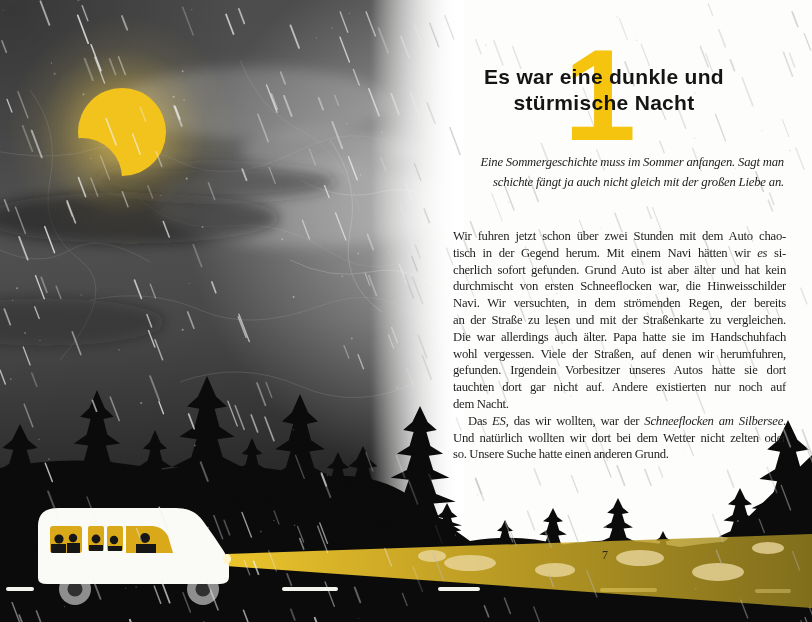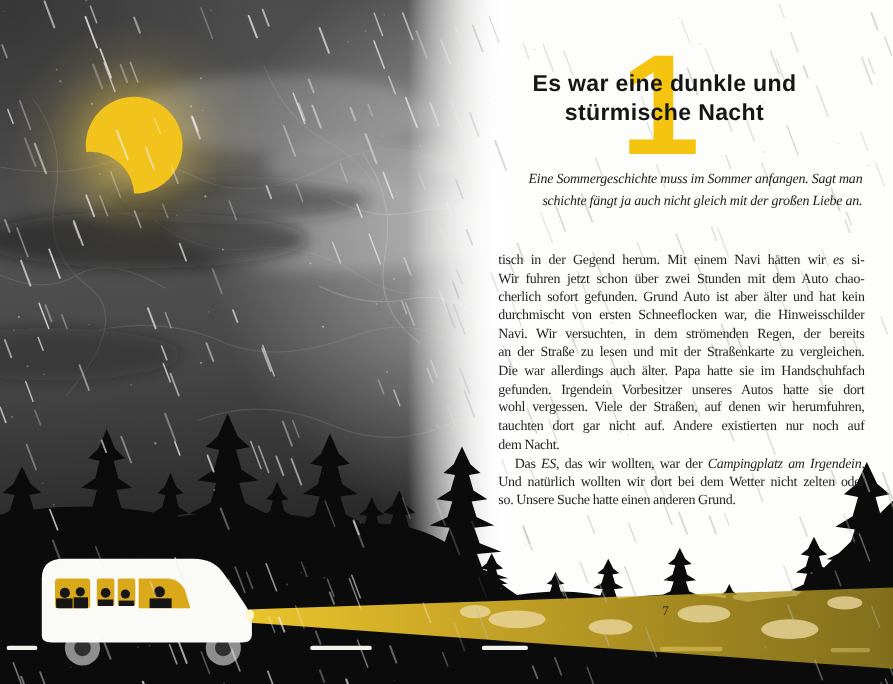--- a/index.html
+++ b/index.html
@@ -597,30 +597,30 @@
     <div class="chapter-one" style="color:#f5c40f;">1</div>
     <div class="title">
       <div>Es war eine dunkle und</div>
       <div>stürmische Nacht</div>
     </div>
     <div class="intro">
       <div>Eine Sommergeschichte muss im Sommer anfangen. Sagt man</div>
       <div>schichte fängt ja auch nicht gleich mit der großen Liebe an.</div>
     </div>
     <div class="bodytext">
+      <div class="bline"><span>Wir fuhren jetzt schon über zwei Stunden mit dem Auto chao-</span></div>
       <div class="bline"><span>tisch in der Gegend herum. Mit einem Navi hätten wir </span><span class="it">es</span><span> si-</span></div>
-      <div class="bline"><span>Wir fuhren jetzt schon über zwei Stunden mit dem Auto chao-</span></div>
       <div class="bline"><span>cherlich sofort gefunden. Grund Auto ist aber älter und hat kein</span></div>
       <div class="bline"><span>durchmischt von ersten Schneeflocken war, die Hinweisschilder</span></div>
       <div class="bline"><span>Navi. Wir versuchten, in dem strömenden Regen, der bereits</span></div>
       <div class="bline"><span>an der Straße zu lesen und mit der Straßenkarte zu vergleichen.</span></div>
       <div class="bline"><span>Die war allerdings auch älter. Papa hatte sie im Handschuhfach</span></div>
+      <div class="bline"><span>wohl vergessen. Viele der Straßen, auf denen wir herumfuhren,</span></div>
       <div class="bline"><span>gefunden. Irgendein Vorbesitzer unseres Autos hatte sie dort</span></div>
-      <div class="bline"><span>wohl vergessen. Viele der Straßen, auf denen wir herumfuhren,</span></div>
       <div class="bline"><span>tauchten dort gar nicht auf. Andere existierten nur noch auf</span></div>
       <div class="bline last"><span>dem Nacht.</span></div>
-      <div class="bline indent"><span>Das </span><span class="it">ES</span><span>, das wir wollten, war der </span><span class="it">Campingplatz am Irgendein</span><span>.</span></div>
+      <div class="bline indent"><span>Das </span><span class="it">ES</span><span>, das wir wollten, war der </span><span class="it">Schneeflocken am Silbersee</span><span>.</span></div>
       <div class="bline"><span>Und natürlich wollten wir dort bei dem Wetter nicht zelten oder</span></div>
       <div class="bline last"><span>so. Unsere Suche hatte einen anderen Grund.</span></div>
     </div>
     <div class="pageno">7</div>
   </div>
 </div>
 
 </body></html>

